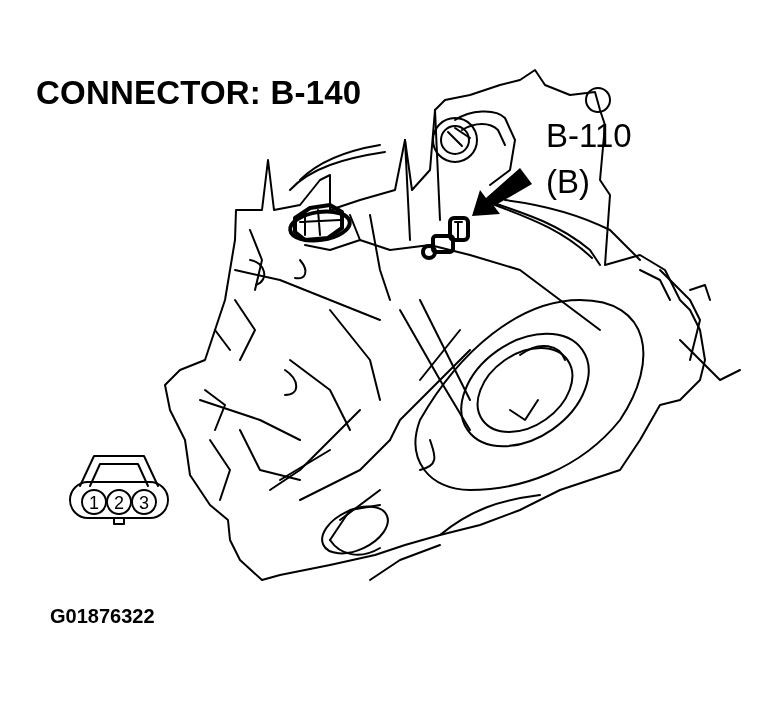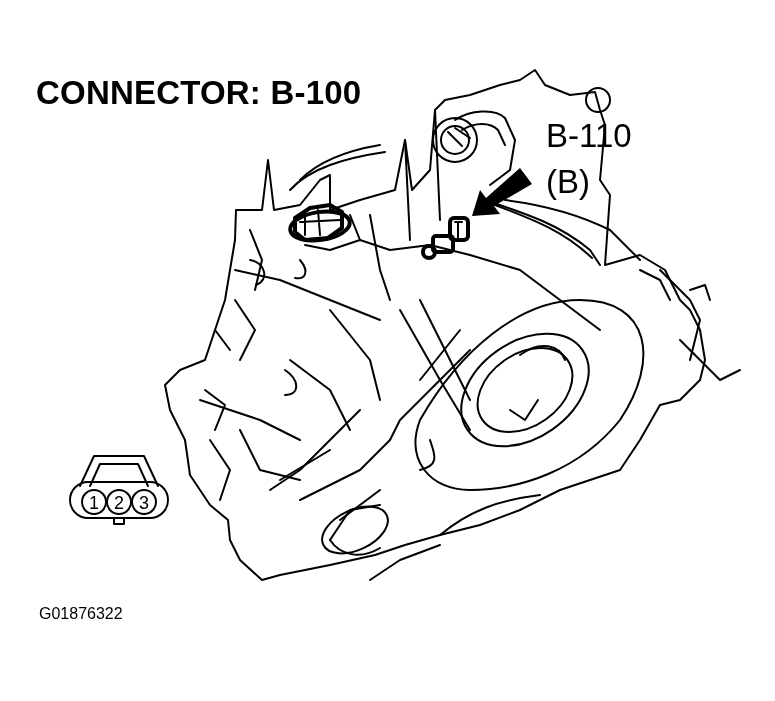--- a/index.html
+++ b/index.html
@@ -1,29 +1,29 @@
 <!DOCTYPE html>
 <html><head>
   <meta charset="utf-8">
   <style>
     html, body { margin: 0; padding: 0; background: #ffffff; }
     body { width: 775px; height: 701px; position: relative; overflow: hidden; font-family: "Liberation Sans", sans-serif; color: #000; }
     .title { position: absolute; left: 36px; top: 76px; font-size: 33px; font-weight: bold; letter-spacing: 0.2px; line-height: 1; white-space: nowrap; }
     .callout-id { position: absolute; left: 546px; top: 119px; font-size: 33px; font-weight: normal; line-height: 1; }
     .callout-sub { position: absolute; left: 546px; top: 165px; font-size: 33px; font-weight: normal; line-height: 1; }
-    .figure-id { position: absolute; left: 39px; top: 606px; font-size: 16px; font-weight: normal; line-height: 1; }
+    .figure-id { position: absolute; left: 50px; top: 606px; font-size: 20px; font-weight: bold; line-height: 1; }
     svg.art { position: absolute; left: 0; top: 0; }
     .ln { fill: none; stroke: #000; stroke-width: 2; stroke-linecap: round; stroke-linejoin: round; }
     .thick { fill: none; stroke: #000; stroke-width: 4; stroke-linejoin: round; }
     .pin-num { font-family: "Liberation Sans", sans-serif; font-size: 18px; fill: #000; }
   </style>
 </head>
 <body>
 
-<div class="title">CONNECTOR: B-100</div>
+<div class="title">CONNECTOR: B-140</div>
 <div class="callout-id">B-110</div>
 <div class="callout-sub">(B)</div>
 <div class="figure-id">G01876322</div>
 
 <svg class="art" width="775" height="701" viewBox="0 0 775 701">
 
   <g>
     <path class="ln" d="M236,210 L262,210 L268,160 L274,210 L300,205 L320,180 L330,175 L330,210 L360,200 L395,190 L405,140 L412,190 L430,170 L435,110 L445,100 L470,95 L500,85 L520,80 L535,70 L545,85 L570,95 L595,92 L600,110 L605,125 L600,180 L610,195 L605,265 L640,255 L665,270 L680,300 L690,310 L700,330 L705,360 L700,380 L680,400 L660,405 L640,440 L620,470 L590,480 L560,490 L520,510 L480,525 L440,535 L405,545 L375,555 L330,565 L280,575 L262,580 L240,560 L230,540 L228,520 L210,505 L190,475 L185,440 L170,410 L165,385 L180,370 L205,360 L215,330 L225,300 L230,270 L235,240 Z"></path>
 
     <path class="ln" d="M455,120 C470,110 495,108 505,118 L515,140 L510,170 L490,185"></path>

